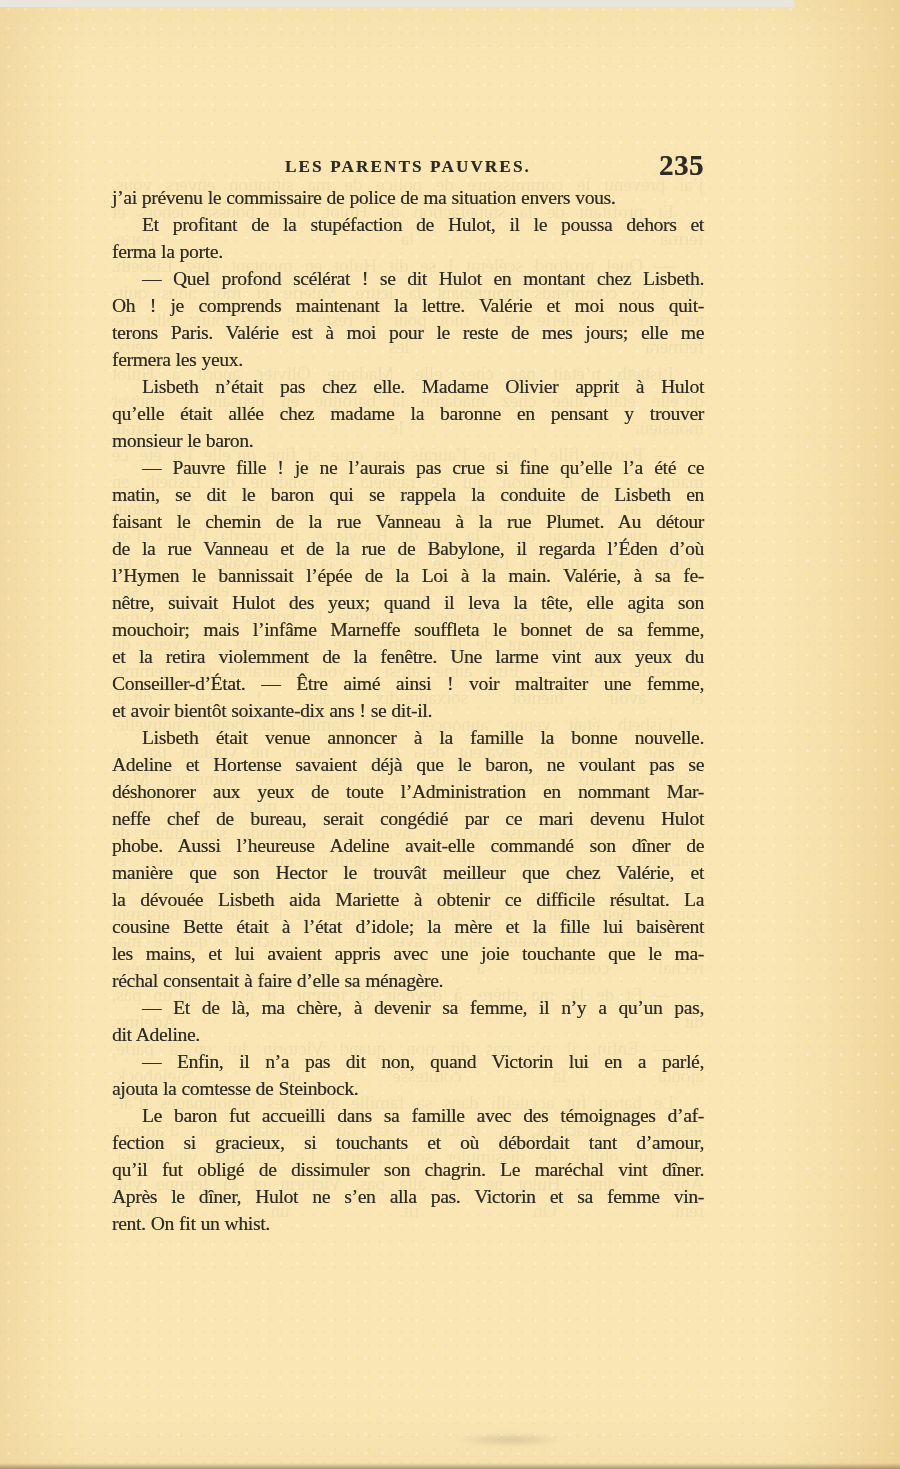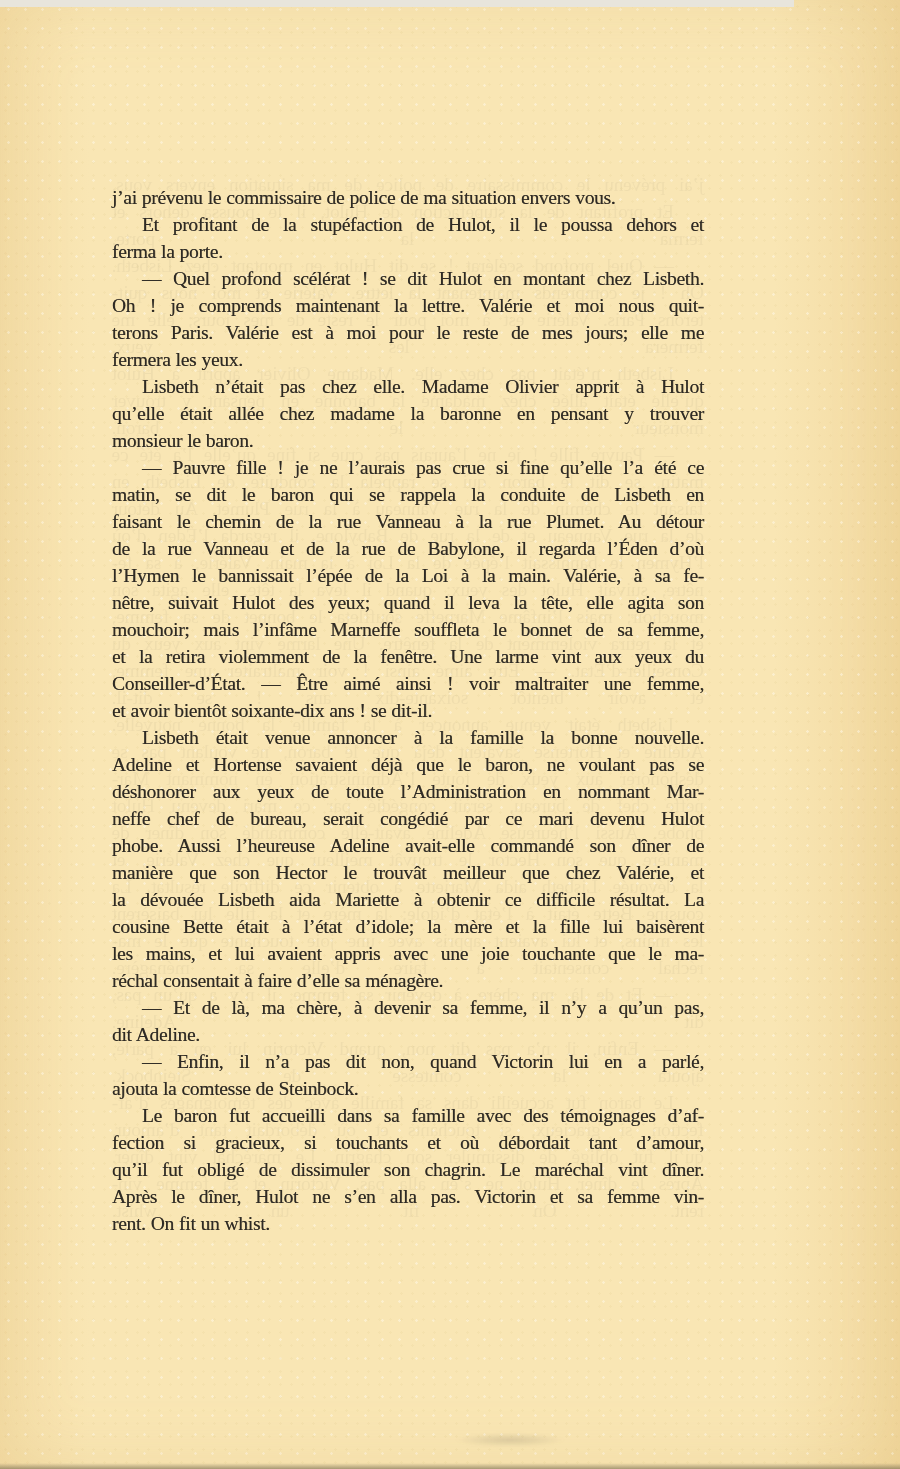--- a/index.html
+++ b/index.html
@@ -160,20 +160,24 @@
       </div>
       <div>
         <div class="line indent">Le baron fut accueilli dans sa famille avec des témoignages d’af-</div>
         <div class="line">fection si gracieux, si touchants et où débordait tant d’amour,</div>
         <div class="line">qu’il fut obligé de dissimuler son chagrin. Le maréchal vint dîner.</div>
         <div class="line">Après le dîner, Hulot ne s’en alla pas. Victorin et sa femme vin-</div>
         <div class="line para-end">rent. On fit un whist.</div>
       </div>
     </div>
 
+  <header class="running-head">
+    <span class="title">LES PARENTS PAUVRES.</span>
+    <span class="pagenum">235</span>
+  </header>
 
   <main class="text-block" id="text-block">
       <div>
         <div class="line para-end">j’ai prévenu le commissaire de police de ma situation envers vous.</div>
       </div>
       <div>
         <div class="line indent">Et profitant de la stupéfaction de Hulot, il le poussa dehors et</div>
         <div class="line para-end">ferma la porte.</div>
       </div>
       <div>

